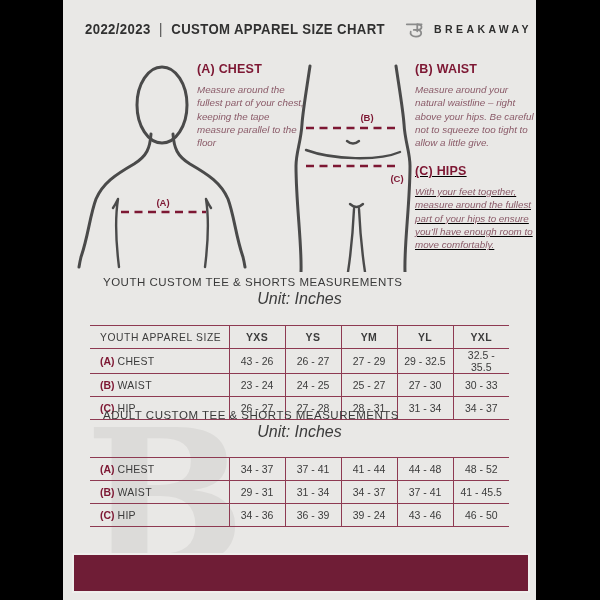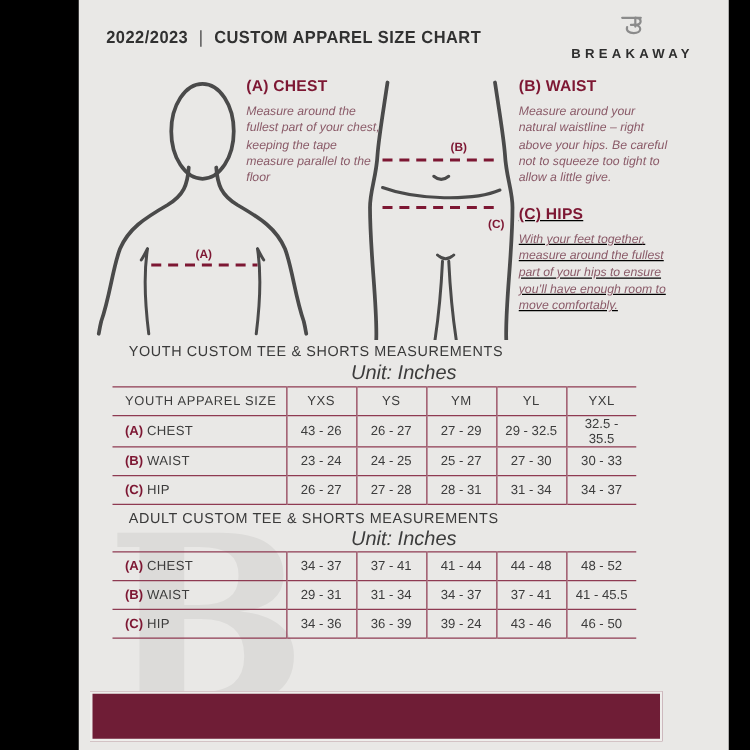--- a/index.html
+++ b/index.html
@@ -3,34 +3,34 @@
 <meta charset="utf-8">
 <style>
   html,body{margin:0;padding:0;}
   body{
     width:600px;height:600px;position:relative;background:#000;
     font-family:"Liberation Sans",sans-serif;overflow:hidden;
     -webkit-font-smoothing:antialiased;
   }
   .page{
     position:absolute;left:63px;top:0;width:473px;height:600px;
-    background:#e9e8e6;overflow:hidden;padding-left:47px;
+    background:#e9e8e6;overflow:hidden;
   }
   
   .header{
     position:absolute;top:16px;left:0;right:0;height:26px;
     display:flex;align-items:center;padding:0 28px 0 22px;box-sizing:border-box;
   }
   .title-group{
     display:flex;align-items:center;gap:9px;
     font-weight:700;font-size:14px;color:#313131;letter-spacing:.4px;
     transform:scaleX(.94);transform-origin:left center;white-space:nowrap;
   }
   .title-group .divider{font-weight:400;color:#4a4a4a;}
-  .brand-group{margin-left:auto;display:flex;align-items:center;gap:7px;flex-direction:column;}
+  .brand-group{margin-left:auto;display:flex;align-items:center;gap:7px;}
   .brand-name{font-weight:700;font-size:10.5px;letter-spacing:3.4px;color:#2e2e2e;}
   .logo-svg{display:block;}
   
   .measure-note{position:absolute;z-index:2;}
   .measure-note h3{
     margin:0;font-size:12.5px;font-weight:700;color:#7d1733;letter-spacing:.2px;
   }
   .measure-note p{
     margin:7px 0 0 0;font-size:9.8px;font-style:italic;line-height:1.36;
     color:#8a5a68;font-weight:500;
@@ -51,29 +51,29 @@
   .tbl-title{
     position:absolute;left:0;right:0;text-align:left;z-index:2;
     font-size:11.5px;font-weight:400;color:#3a3a3a;letter-spacing:.5px;margin-left:40px;
   }
   .tbl-unit{
     position:absolute;left:0;right:0;text-align:center;z-index:2;
     font-size:16px;font-style:italic;color:#3c3c3c;
   }
   .size-table{
     position:absolute;left:27px;width:419px;border-collapse:collapse;table-layout:fixed;
-    border-top:1.5px solid #8e3a52;z-index:2;background:transparent;
+    border-top:1.5px solid #8e3a52;z-index:2;background:transparent;margin-top:16px;
   }
   .size-table tr{border-bottom:1.5px solid #8e3a52;}
   .size-table td,.size-table th{
     height:22px;padding:0 3px;font-size:10.5px;color:#3c3c3c;vertical-align:middle;
   }
   .size-table td+td,.size-table th+th{border-left:1.5px solid #8e3a52;text-align:center;}
   .size-table th:first-child,.size-table td:first-child{text-align:left;padding-left:10px;}
-  .size-table th{font-weight:400;letter-spacing:.4px;}
+  .size-table th{font-weight:700;letter-spacing:.4px;}
   .size-table th:first-child{font-weight:400;letter-spacing:.6px;font-size:10.3px;}
   .row-pfx{color:#7d1733;font-weight:700;}
   .row-lbl{font-weight:500;letter-spacing:.3px;}
   .t-youth{top:309px;}
   .t-adult{top:441px;}
   .yt-title{top:276px;}  .yt-unit{top:290px;}
   .ad-title{top:409px;}  .ad-unit{top:423px;}
   
   .watermark{
     position:absolute;left:22px;top:404px;z-index:0;

